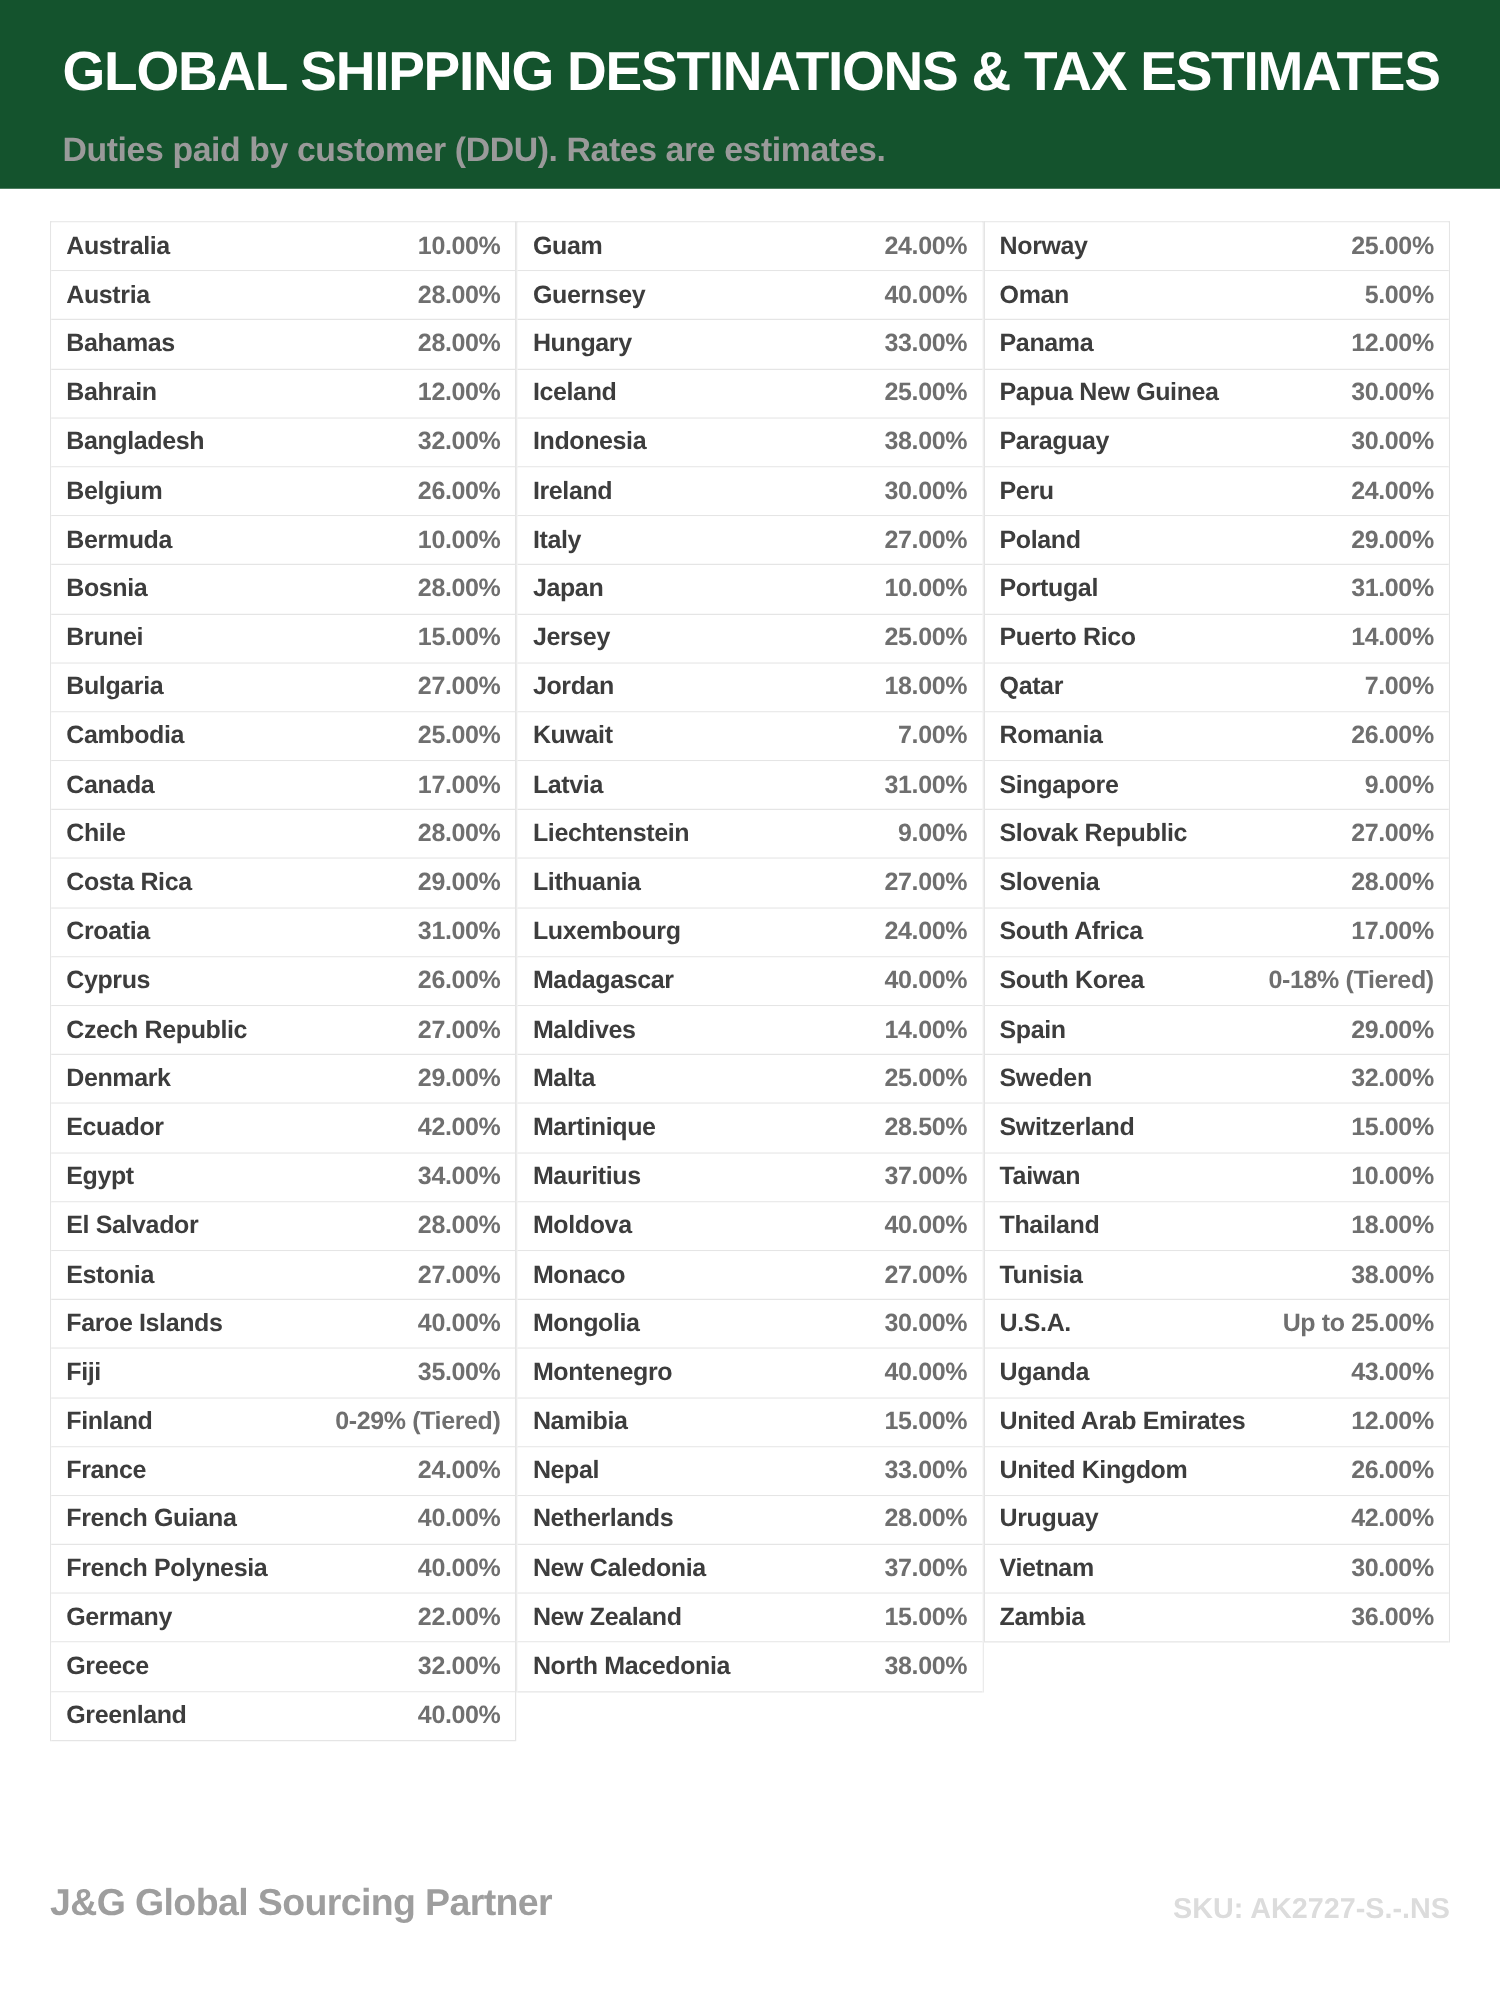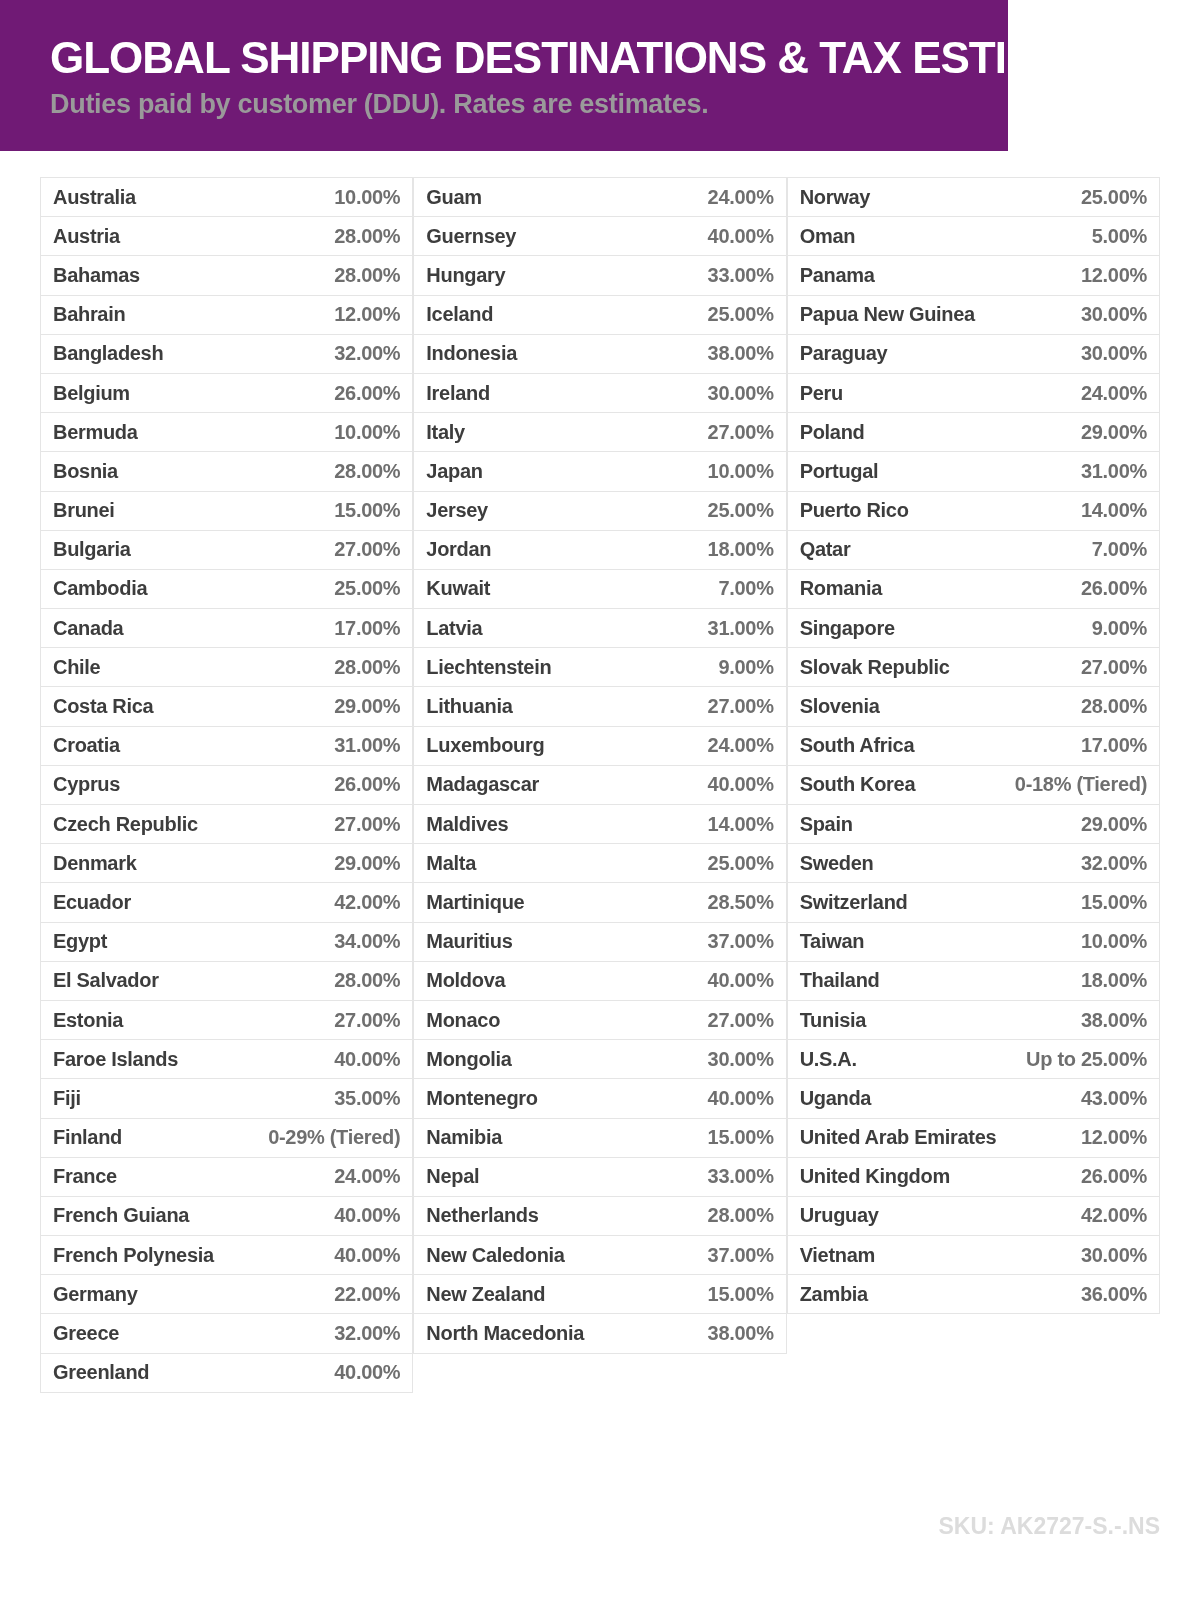--- a/index.html
+++ b/index.html
@@ -8,35 +8,35 @@
   .page {
     position: relative;
     width: 1200px;
     height: 1600px;
     background: #ffffff;
     overflow: hidden;
   }
   .header {
     position: absolute;
     top: 0; left: 0;
-    width: 1008px;
+    width: 1200px;
     height: 151px;
-    background: #701a75;
+    background: #14532d;
     padding: 36px 50px 0 50px;
   }
   .header .title {
     color: #ffffff;
     font-size: 44px;
     font-weight: 700;
     letter-spacing: -1px;
     white-space: nowrap;
     line-height: 1.0;
   }
   .header .subtitle {
-    margin-top: 11px;
+    margin-top: 27px;
     color: #9a9a9a;
     font-size: 27px;
     font-weight: 700;
     letter-spacing: -0.3px;
     line-height: 1.0;
   }
   .table-wrap {
     position: absolute;
     top: 177px;
     left: 40px;
@@ -465,15 +465,16 @@
           <span class="country">Vietnam</span>
           <span class="rate">30.00%</span>
         </div>
         <div class="row">
           <span class="country">Zambia</span>
           <span class="rate">36.00%</span>
         </div>
       </div>
   </div>
 
+  <div class="footer-brand">J&amp;G Global Sourcing Partner</div>
   <div class="footer-sku">SKU: AK2727-S.-.NS</div>
 
 </div>
 
 </body></html>

